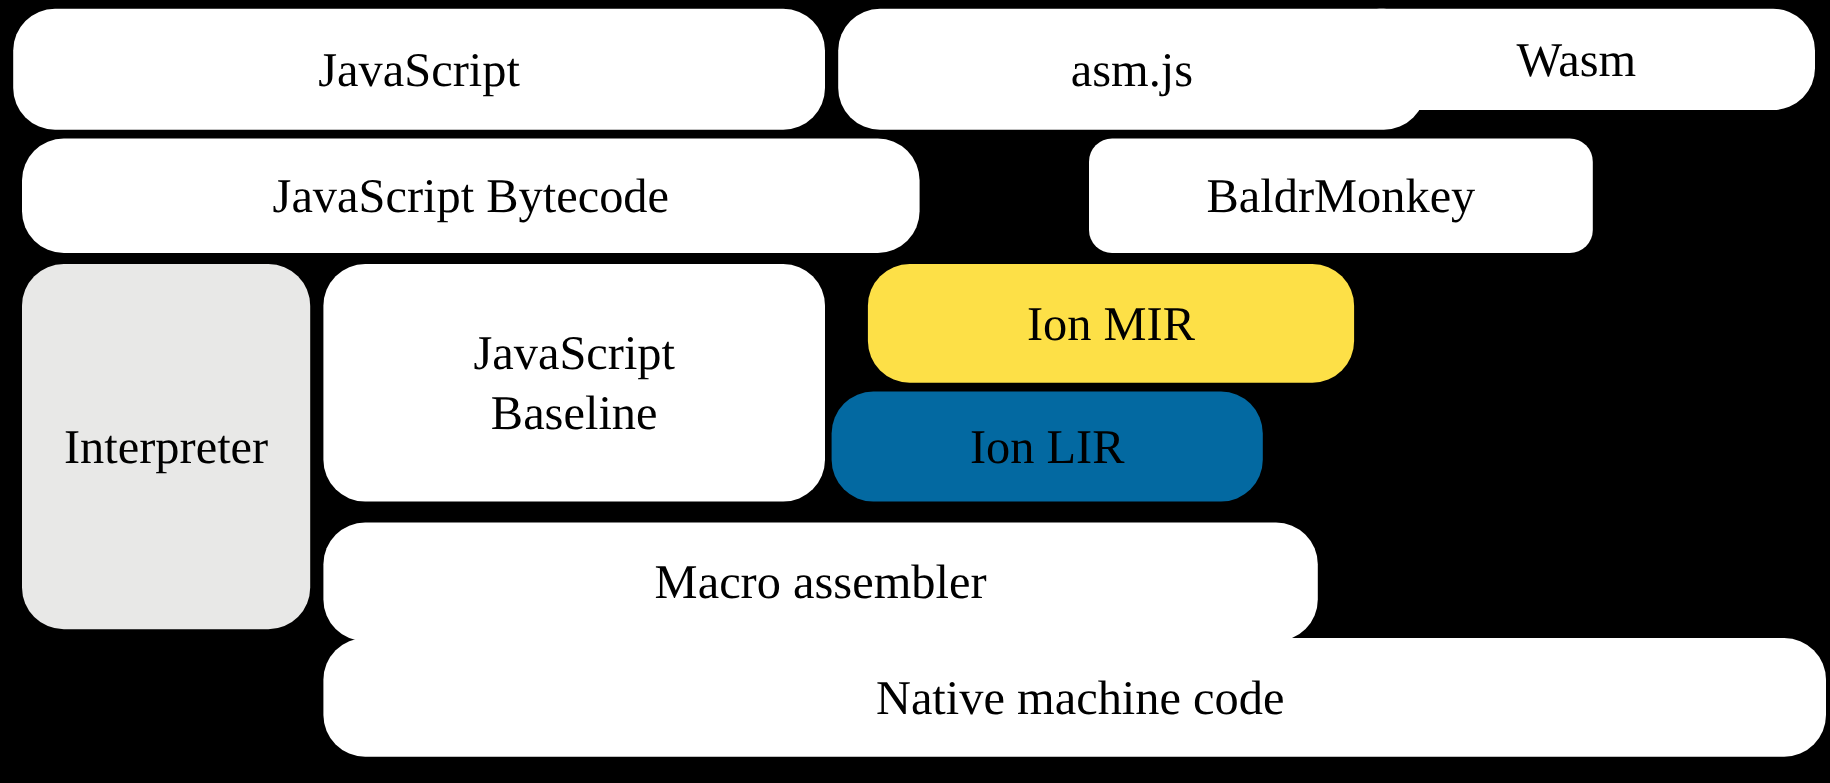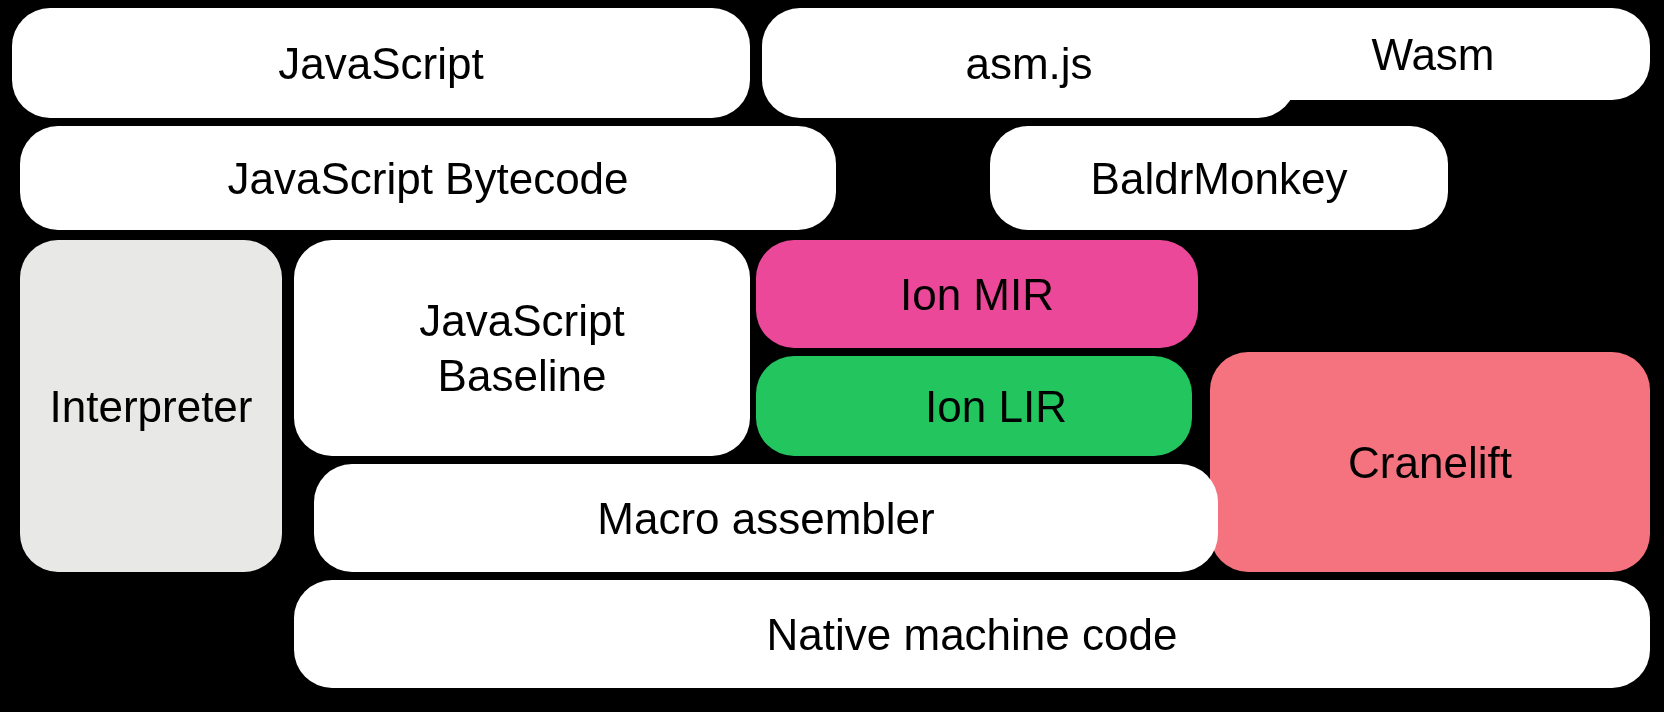--- a/index.html
+++ b/index.html
@@ -5,21 +5,21 @@
   html, body {
     margin: 0;
     padding: 0;
     background: #000000;
   }
   .canvas {
     position: relative;
     width: 1664px;
     height: 712px;
     background: #000000;
-    font-family: Liberation Sans, sans-serif;
+    font-family: Liberation Serif, serif;
     overflow: hidden;
   }
   .node {
     position: absolute;
     display: flex;
     align-items: center;
     justify-content: center;
     background: #ffffff;
     color: #000000;
     border-radius: 38px;
@@ -27,30 +27,30 @@
     line-height: 1.25;
     text-align: center;
     white-space: pre-line;
   }
   
   .n-javascript  { left: 12px;   top: 8px;   width: 738px;  height: 110px; }
   .n-asmjs       { left: 762px;  top: 8px;   width: 534px;  height: 110px; }
   .n-wasm        { left: 1216px; top: 8px;   width: 434px;  height: 92px; }
   
   .n-bytecode    { left: 20px;   top: 126px; width: 816px;  height: 104px; }
-  .n-baldrmonkey { left: 990px;  top: 126px; width: 458px;  height: 104px; }
+  .n-baldrmonkey { left: 990px;  top: 126px; width: 458px;  height: 104px; border-radius: 21px; }
   
   .n-interpreter { left: 20px;   top: 240px; width: 262px;  height: 332px; background: #e8e8e7; }
   .n-baseline    { left: 294px;  top: 240px; width: 456px;  height: 216px; }
-  .n-ionmir      { left: 756px;  top: 240px; width: 442px;  height: 108px; background: #ec4899; }
-  .n-ionlir      { left: 756px;  top: 356px; width: 392px;  height: 100px; background: #22c55e; padding-left: 44px; }
+  .n-ionmir      { left: 789px;  top: 240px; width: 442px;  height: 108px; background: #fde047; }
+  .n-ionlir      { left: 756px;  top: 356px; width: 392px;  height: 100px; background: #0369a1; }
   .n-cranelift   { left: 1210px; top: 352px; width: 440px;  height: 220px; background: #f4737e; }
   
-  .n-macro       { left: 294px;  top: 464px; width: 904px;  height: 108px; margin-left: 20px; }
-  .n-native      { left: 294px;  top: 580px; width: 1356px; height: 108px; }
+  .n-macro       { left: 294px;  top: 475px; width: 904px;  height: 108px; }
+  .n-native      { left: 294px;  top: 580px; width: 1356px; height: 108px; padding-left: 10px; }
 </style>
 </head>
 <body>
 
 <div class="canvas">
 
   <div class="node n-javascript">
     <span>JavaScript</span>
   </div>
 
@@ -80,23 +80,20 @@
   </div>
 
   <div class="node n-ionmir">
     <span>Ion MIR</span>
   </div>
 
   <div class="node n-ionlir">
     <span>Ion LIR</span>
   </div>
 
-  <div class="node n-cranelift">
-    <span>Cranelift</span>
-  </div>
 
   <div class="node n-macro">
     <span>Macro assembler</span>
   </div>
 
   <div class="node n-native">
     <span>Native machine code</span>
   </div>
 
 </div>

